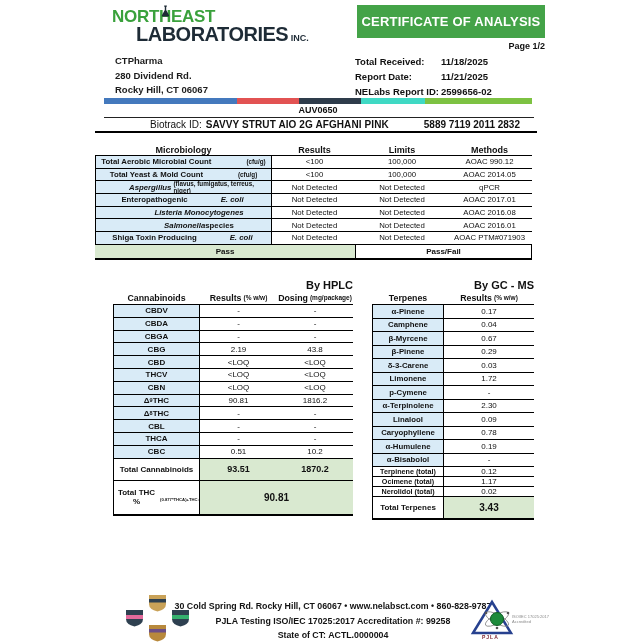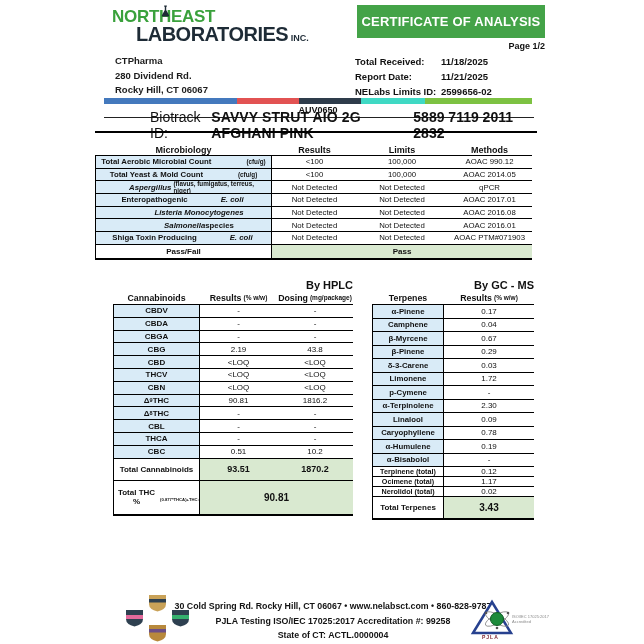--- a/index.html
+++ b/index.html
@@ -22,21 +22,21 @@
   .meta{position:absolute;left:355px;top:54px;font-size:9.5px;line-height:15.2px;}
   .meta-row{display:flex;}
   .meta-label{width:86px;font-weight:700;}
   .meta-value{font-weight:600;}
   
   .stripe{position:absolute;left:104px;top:98px;width:428px;height:6px;display:flex;}
   .stripe span{display:block;height:100%;}
   .s1{width:31%;} .s2{width:14.5%;} .s3{width:14.5%;} .s4{width:15%;} .s5{width:25%;}
   .sample-id{position:absolute;left:104px;top:105px;width:428px;text-align:center;font-size:9px;font-weight:800;}
   .thin-line{position:absolute;left:104px;top:117px;width:430px;border-top:1px solid #222;}
-  .biotrack{position:absolute;left:104px;top:119px;width:430px;height:11px;display:flex;align-items:center;font-size:14px;}
+  .biotrack{position:absolute;left:104px;top:119px;width:430px;height:11px;display:flex;align-items:center;font-size:10px;text-align:center;}
   .bt-label{margin-left:46px;font-weight:500;}
   .bt-value{margin-left:4px;font-weight:600;letter-spacing:0.1px;}
   .bt-code{margin-left:auto;margin-right:14px;font-weight:600;}
   .thick-line{position:absolute;left:95px;top:131px;width:442px;border-top:2.5px solid #000;}
   
   .cell{display:flex;align-items:center;justify-content:center;box-sizing:border-box;}
   .it{font-style:italic;margin-left:33px;}
   .suf{font-size:6.3px;margin-left:2px;}
   .blue{background:#d9ebf7;}
   .greenbg{background:#d9e9d0;}
@@ -115,21 +115,21 @@
   <div class="meta">
     <div class="meta-row">
       <span class="meta-label">Total Received:</span>
       <span class="meta-value">11/18/2025</span>
     </div>
     <div class="meta-row">
       <span class="meta-label">Report Date:</span>
       <span class="meta-value">11/21/2025</span>
     </div>
     <div class="meta-row">
-      <span class="meta-label">NELabs Limits ID:</span>
+      <span class="meta-label">NELabs Report ID:</span>
       <span class="meta-value">2599656-02</span>
     </div>
   </div>
 
   <div class="stripe">
     <span class="s1" style="background: rgb(68, 121, 189);"></span>
       <span class="s2" style="background: rgb(226, 82, 82);"></span>
       <span class="s3" style="background: rgb(46, 60, 75);"></span>
       <span class="s4" style="background: rgb(63, 217, 196);"></span>
       <span class="s5" style="background: rgb(125, 194, 66);"></span>
@@ -221,22 +221,22 @@
             <span>Shiga Toxin Producing </span>
             <span class="it">E. coli</span>
             <span></span>
             <span class="suf"></span>
           </div>
         <div class="cell mc2 mval">Not Detected</div>
         <div class="cell mc3 mval">Not Detected</div>
         <div class="cell mc4 mval">AOAC PTM#071903</div>
       </div>
       <div class="mrow">
+        <div class="cell passcell greenbg">Pass</div>
         <div class="cell mc1 passlabel">Pass/Fail</div>
-        <div class="cell passcell greenbg">Pass</div>
       </div>
     </div>
   </div>
 
   <div class="cann">
     <div class="method-label">By HPLC</div>
     <div class="thead">
       <div class="cell cc1">
           <span class="th-main">Cannabinoids</span>
         </div>

